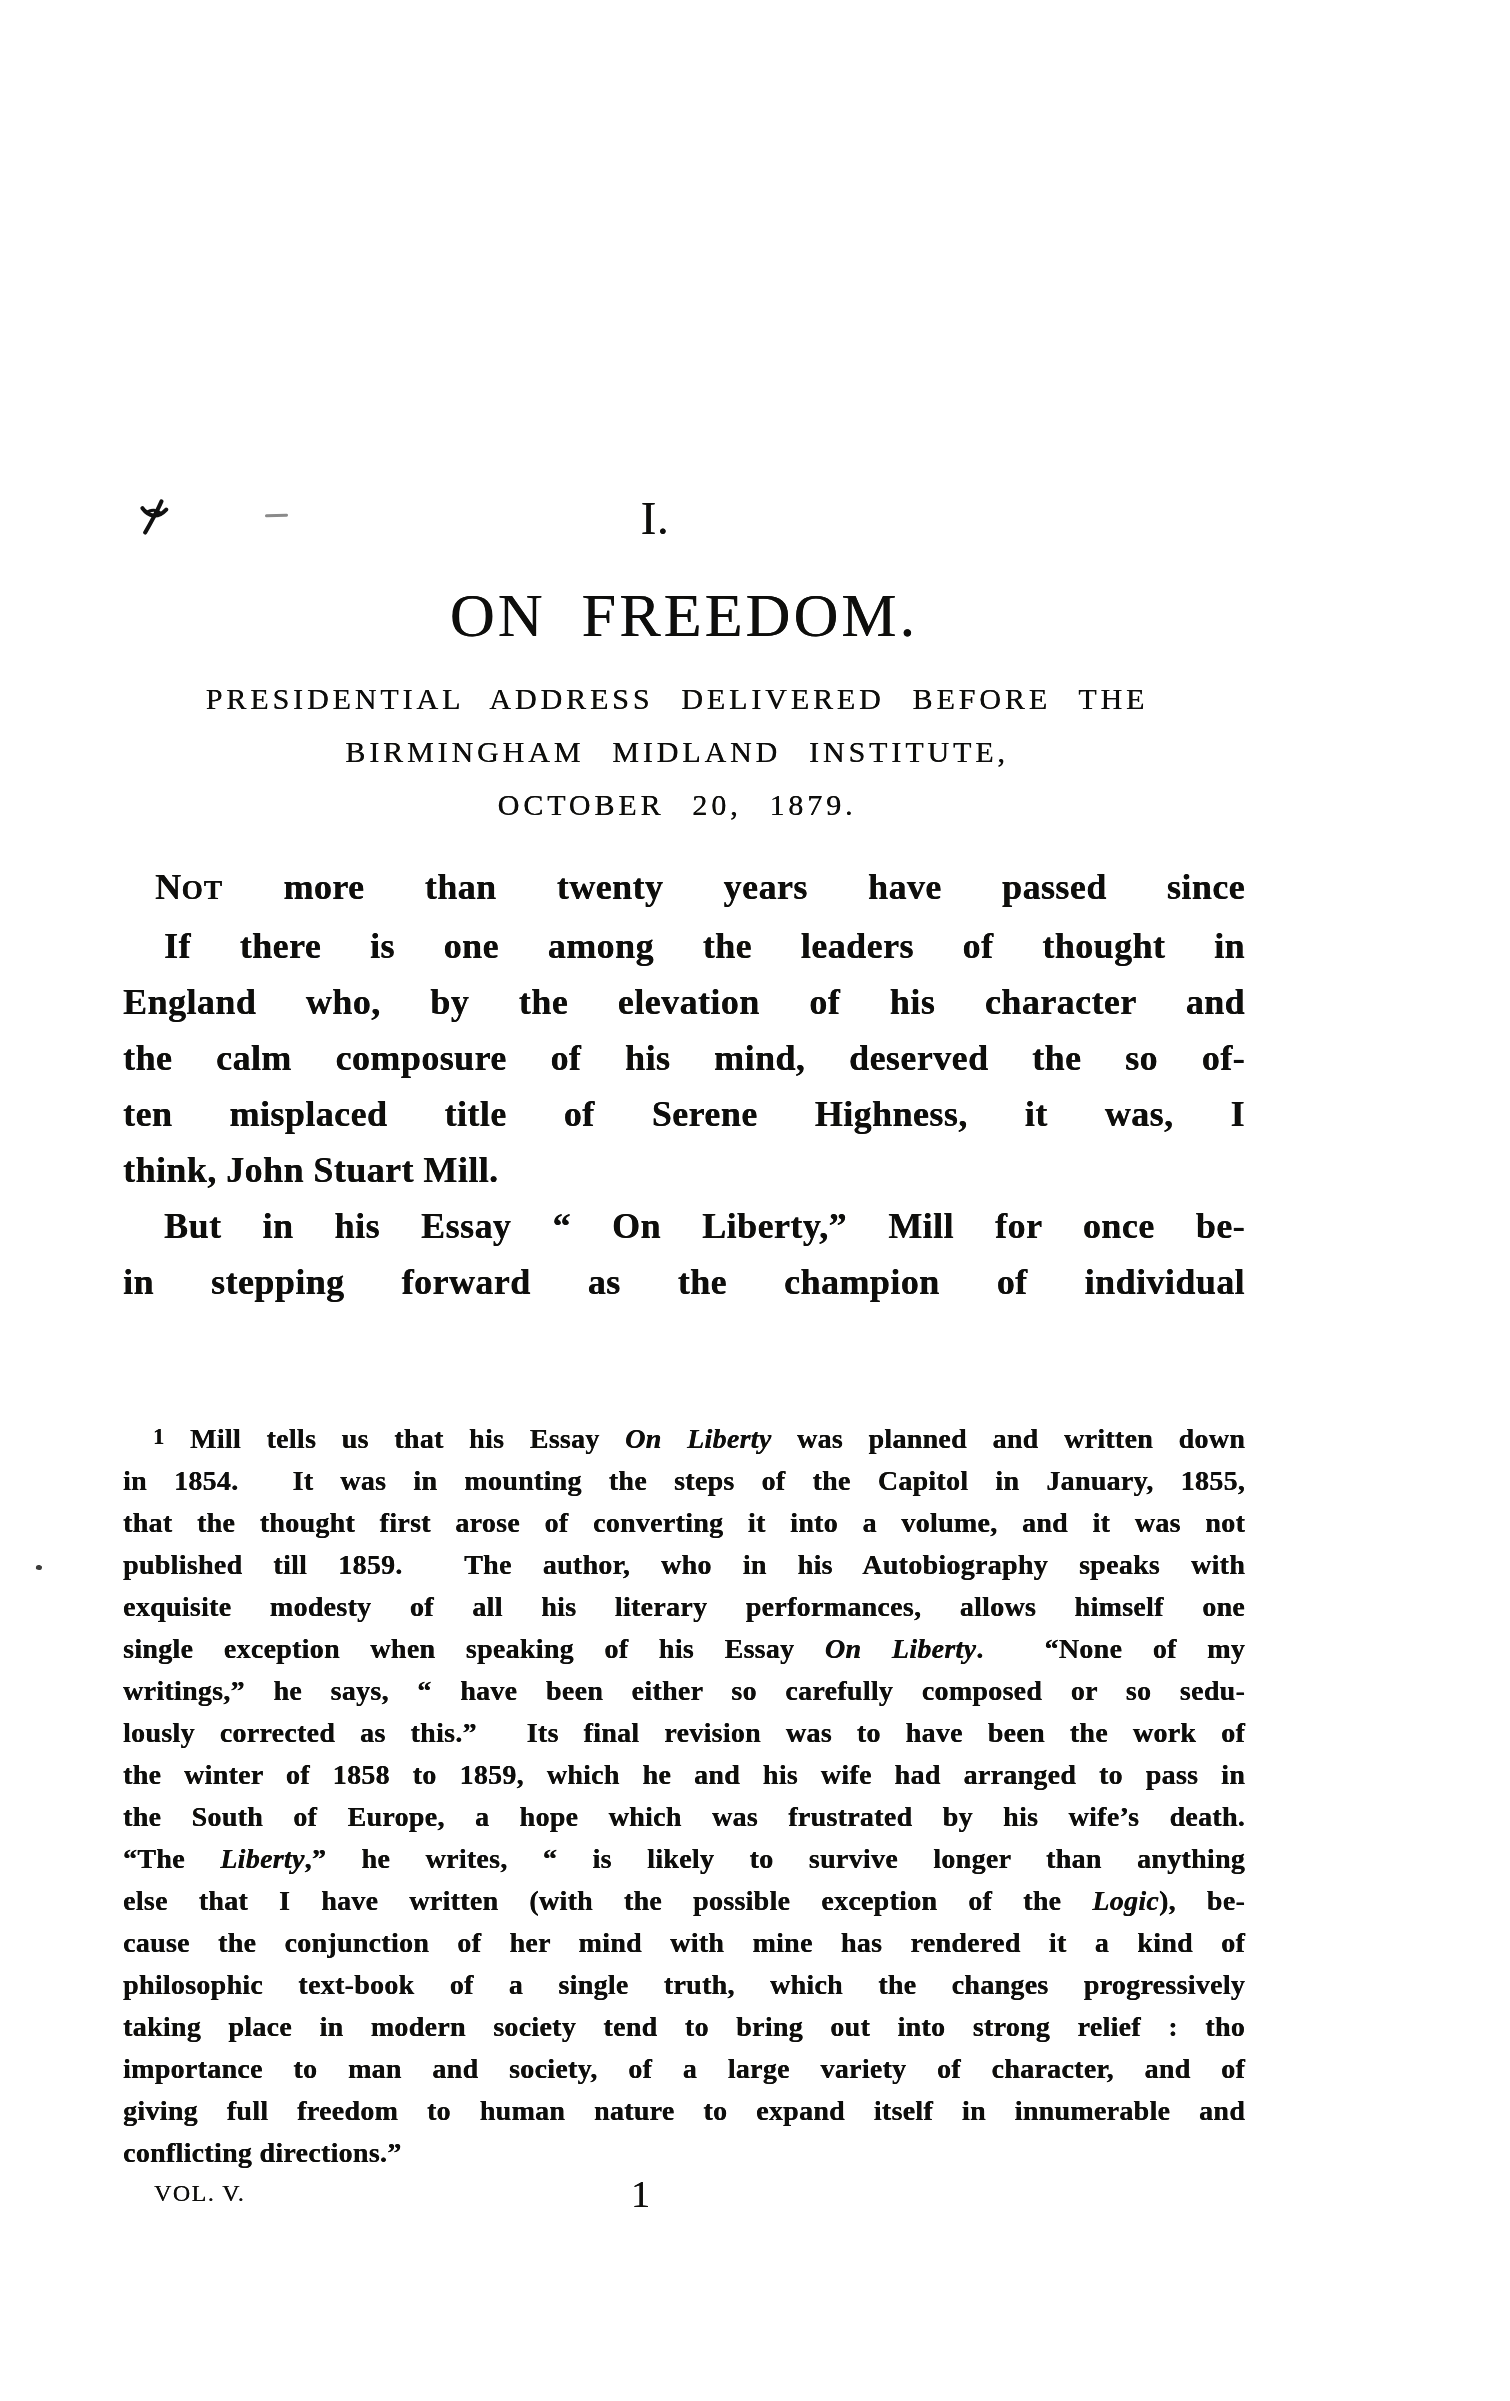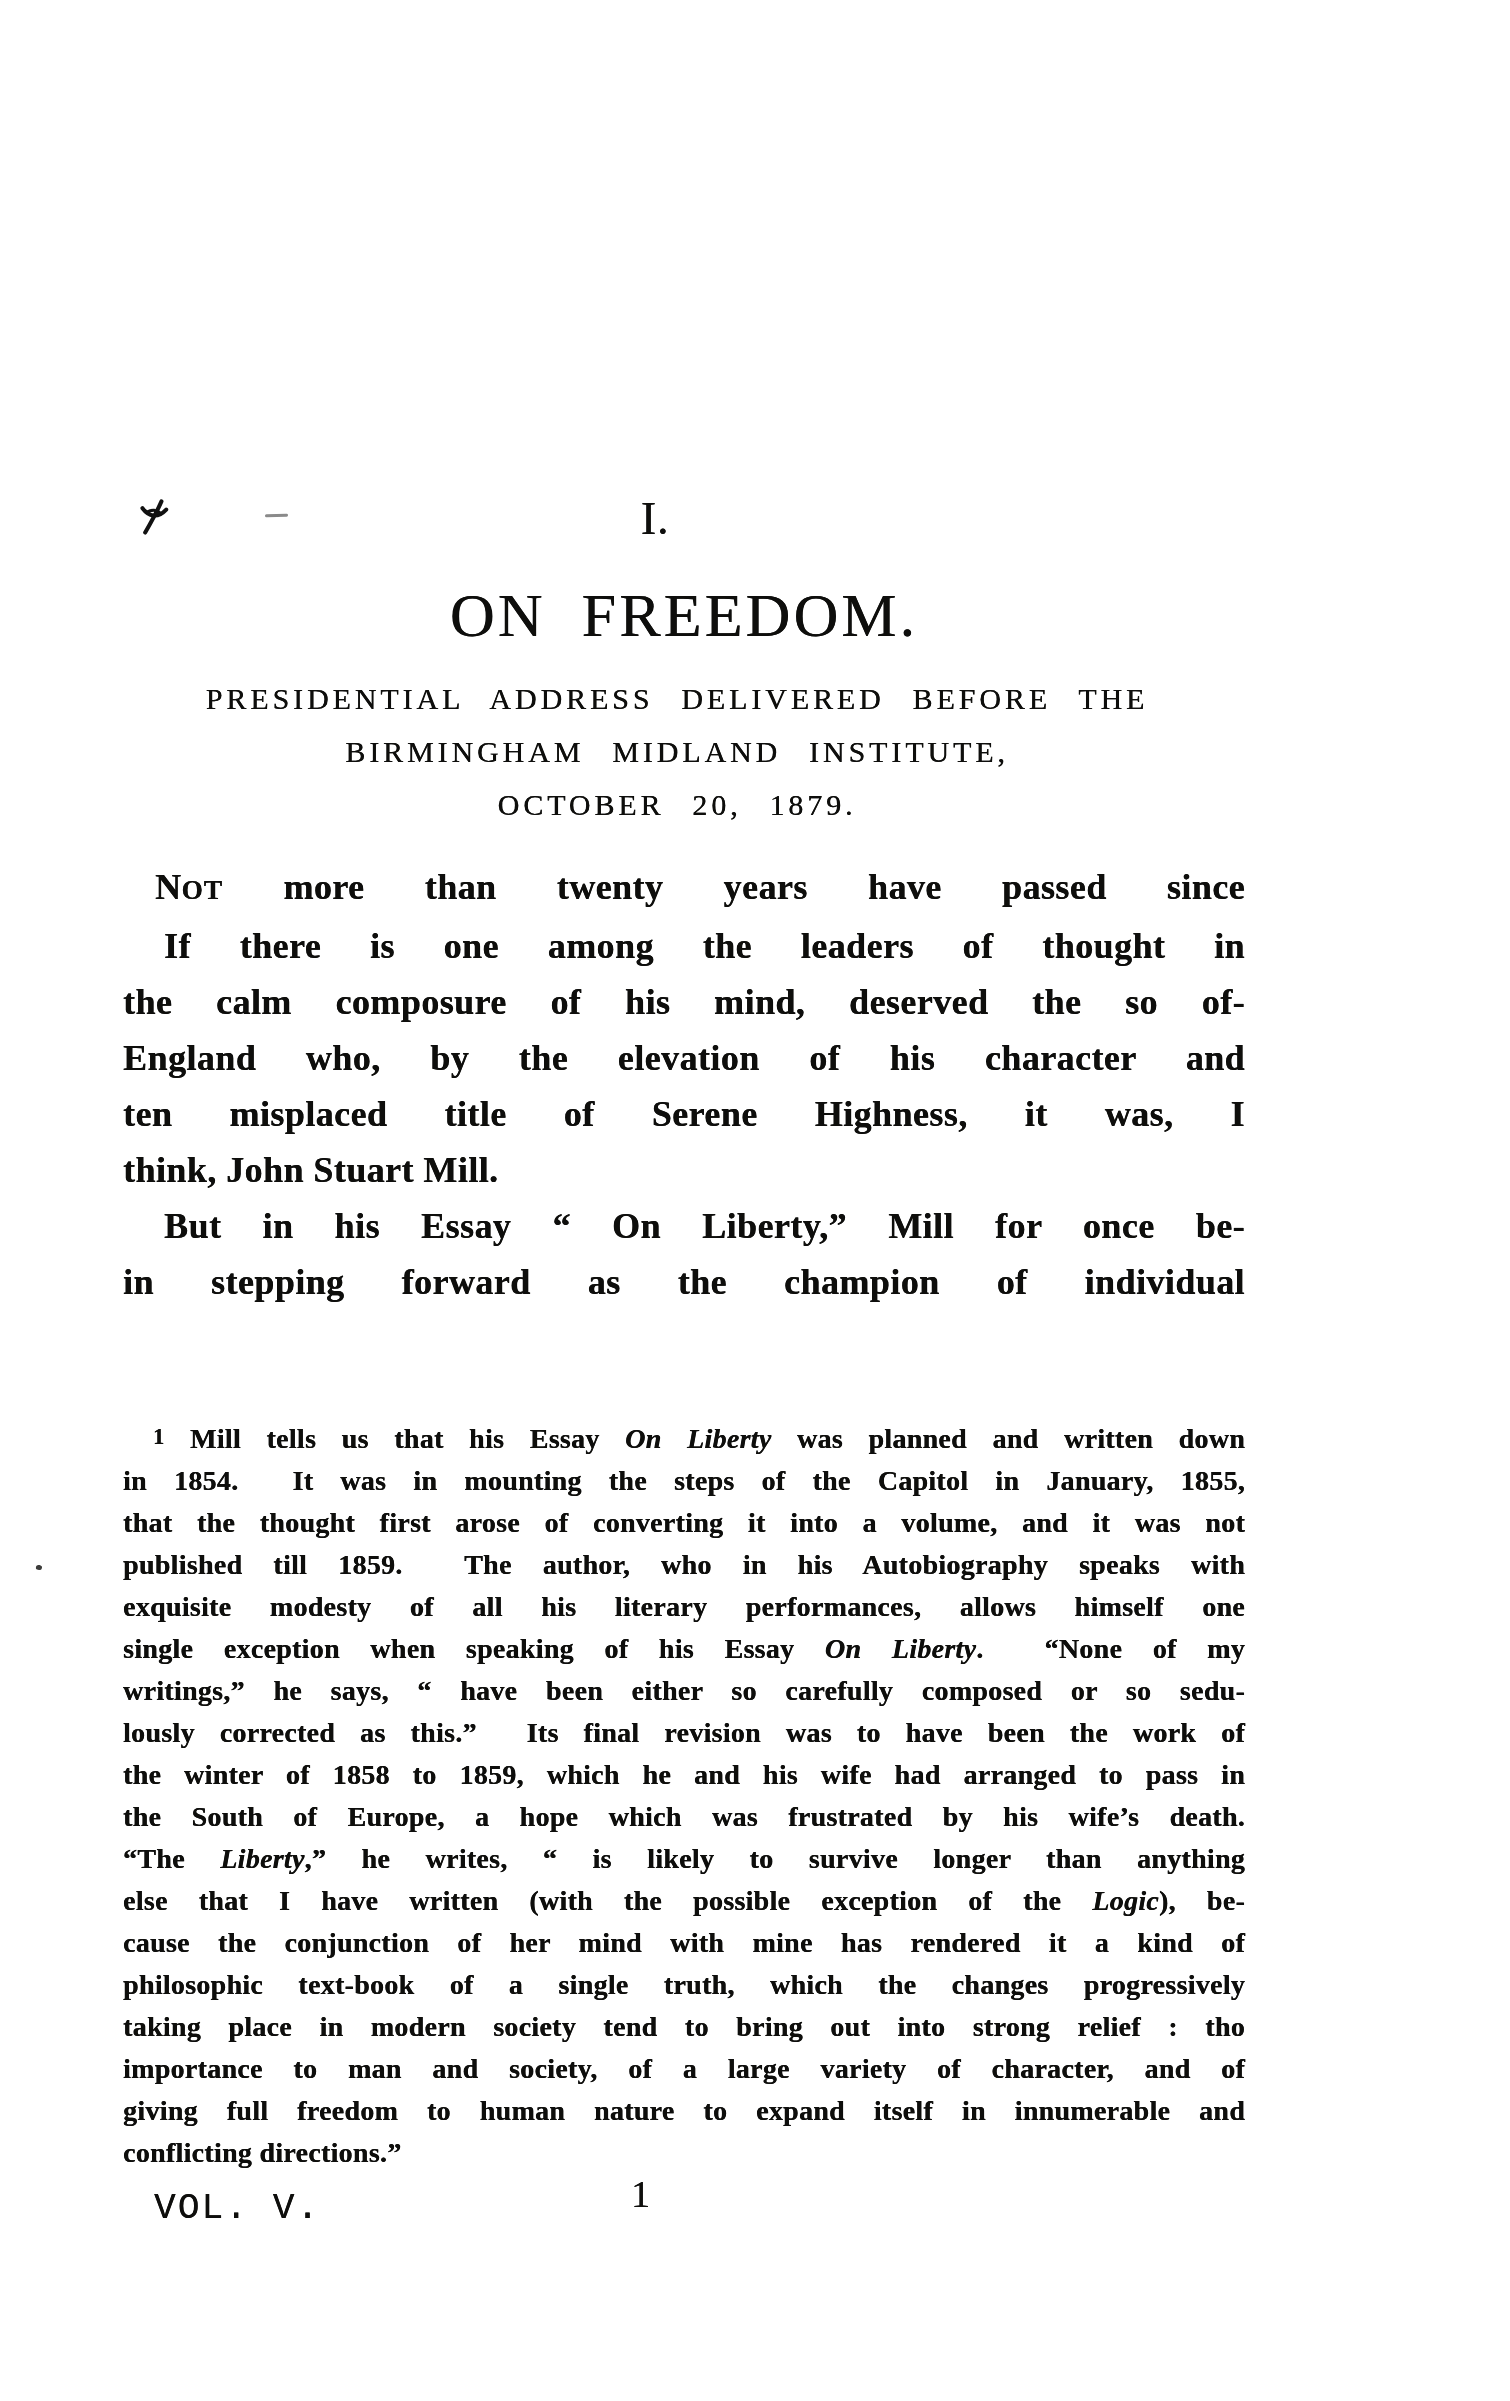--- a/index.html
+++ b/index.html
@@ -53,22 +53,22 @@
   .footnote {
     position: absolute; left: 123px; top: 1418px; width: 1122px;
     font-size: 28px; line-height: 42px; letter-spacing: 0.01em;
   }
   .footnote .fnref { font-size: 0.80em; vertical-align: 0.20em; }
   
   .footer {
     position: absolute; left: 123px; top: 2172px; width: 1122px; height: 61px;
   }
   .footer .vol {
-    position: absolute; left: 31px; top: 16px;
-    font-size: 36px; letter-spacing: 0.06em; font-family: Liberation Mono, monospace;
+    position: absolute; left: 31px; top: 8px;
+    font-size: 24px; letter-spacing: 0.06em;
   }
   .footer .pgnum {
     position: absolute; left: 508px; top: 0;
     font-size: 38px;
   }
 </style>
 </head>
 <body>
 
 <div class="page">
@@ -88,22 +88,22 @@
       <div class="subtitle-line">BIRMINGHAM MIDLAND INSTITUTE,</div>
       <div class="subtitle-line">OCTOBER 20, 1879.</div>
     </div>
 
   <div class="body-text" id="body-text">
       <div class="paragraph">
         <div class="line" style="padding-left: 32px;">N<span class="sc">OT</span> more than twenty years have passed since</div>
       </div>
       <div class="paragraph">
         <div class="line" style="padding-left: 41px;">If there is one among the leaders of thought in</div>
+        <div class="line">England who, by the elevation of his character and</div>
         <div class="line">the calm composure of his mind, deserved the so of-</div>
-        <div class="line">England who, by the elevation of his character and</div>
         <div class="line">ten misplaced title of Serene Highness, it was, I</div>
         <div class="line last">think, John Stuart Mill.</div>
       </div>
       <div class="paragraph">
         <div class="line" style="padding-left: 41px;">But in his Essay “ On Liberty,” Mill for once be-</div>
         <div class="line">in stepping forward as the champion of individual</div>
       </div>
     </div>
 
   <div class="footnote" id="footnote">

